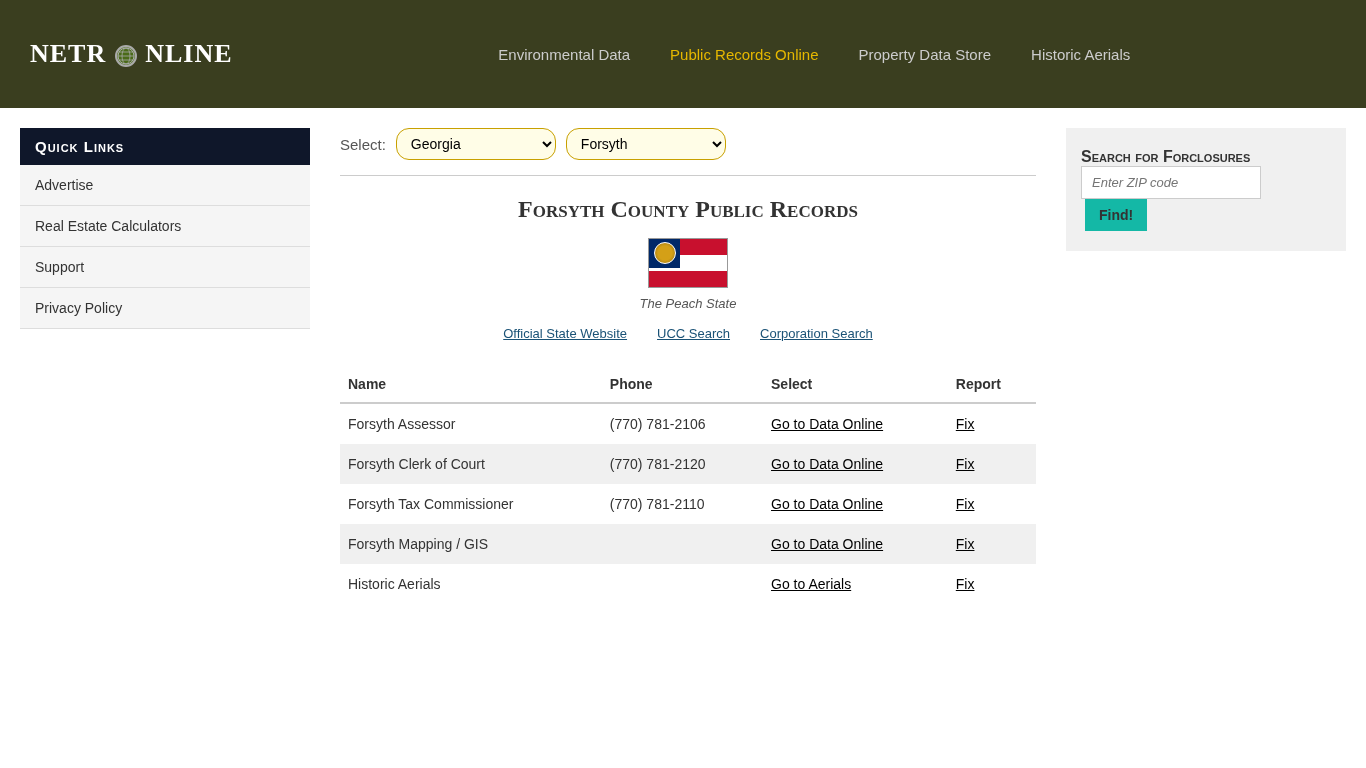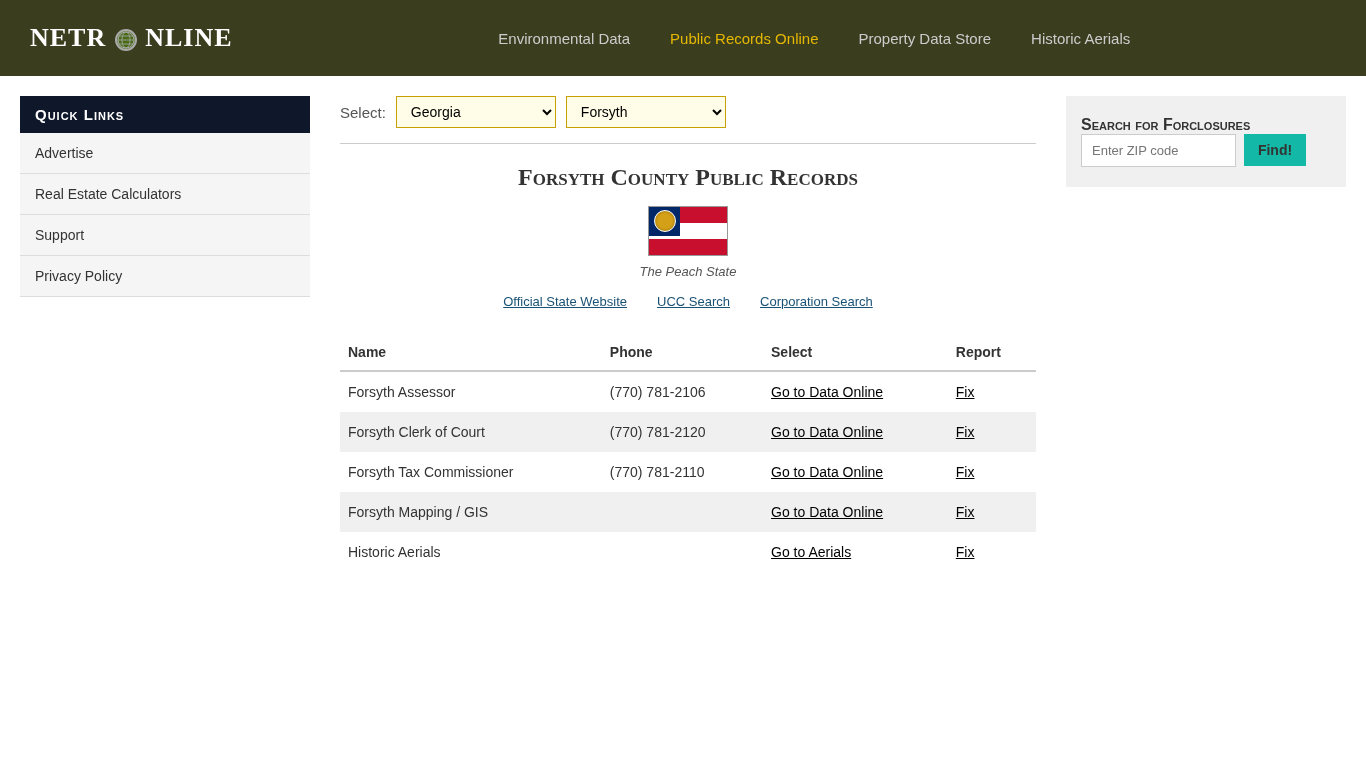--- a/index.html
+++ b/index.html
@@ -4,21 +4,21 @@
   <style>
     * { margin: 0; padding: 0; box-sizing: border-box; }
     body { font-family: Arial, sans-serif; font-size: 14px; color: #333; background: #fff; }
 
     
     .header {
       background-color: #3a3e1f;
       display: flex;
       align-items: center;
       padding: 0 30px;
-      height: 76px;
+      height: 108px;
     }
     .logo {
       color: #fff;
       font-size: 26px;
       font-weight: bold;
       letter-spacing: 1px;
       margin-right: 60px;
       white-space: nowrap;
       font-family: Georgia, serif;
     }
@@ -99,21 +99,21 @@
     }
     .select-label {
       font-size: 15px;
       color: #555;
     }
     .select-row select {
       background: #fffde7;
       border: 1px solid #c8a000;
       padding: 6px 10px;
       font-size: 14px;
-      border-radius: 0;
+      border-radius: 13px;
       min-width: 160px;
       cursor: pointer;
     }
 
     
     .county-title {
       text-align: center;
       font-size: 24px;
       font-variant: small-caps;
       font-family: Georgia, serif;
@@ -203,25 +203,26 @@
       background: #f0f0f0;
       padding: 20px 15px;
     }
     .foreclosure-title {
       font-variant: small-caps;
       font-size: 16px;
       color: #333;
       font-weight: bold;
     }
     .zip-input {
-      width: 155px;
+      width: 180px;
       padding: 8px 10px;
       border: 1px solid #ccc;
       font-size: 13px;
       color: #999;
+      font-style: italic;
     }
     .find-btn {
       background: #14b8a6;
       color: #333;
       border: none;
       padding: 8px 14px;
       font-size: 14px;
       font-weight: bold;
       cursor: pointer;
       margin-left: 4px;

